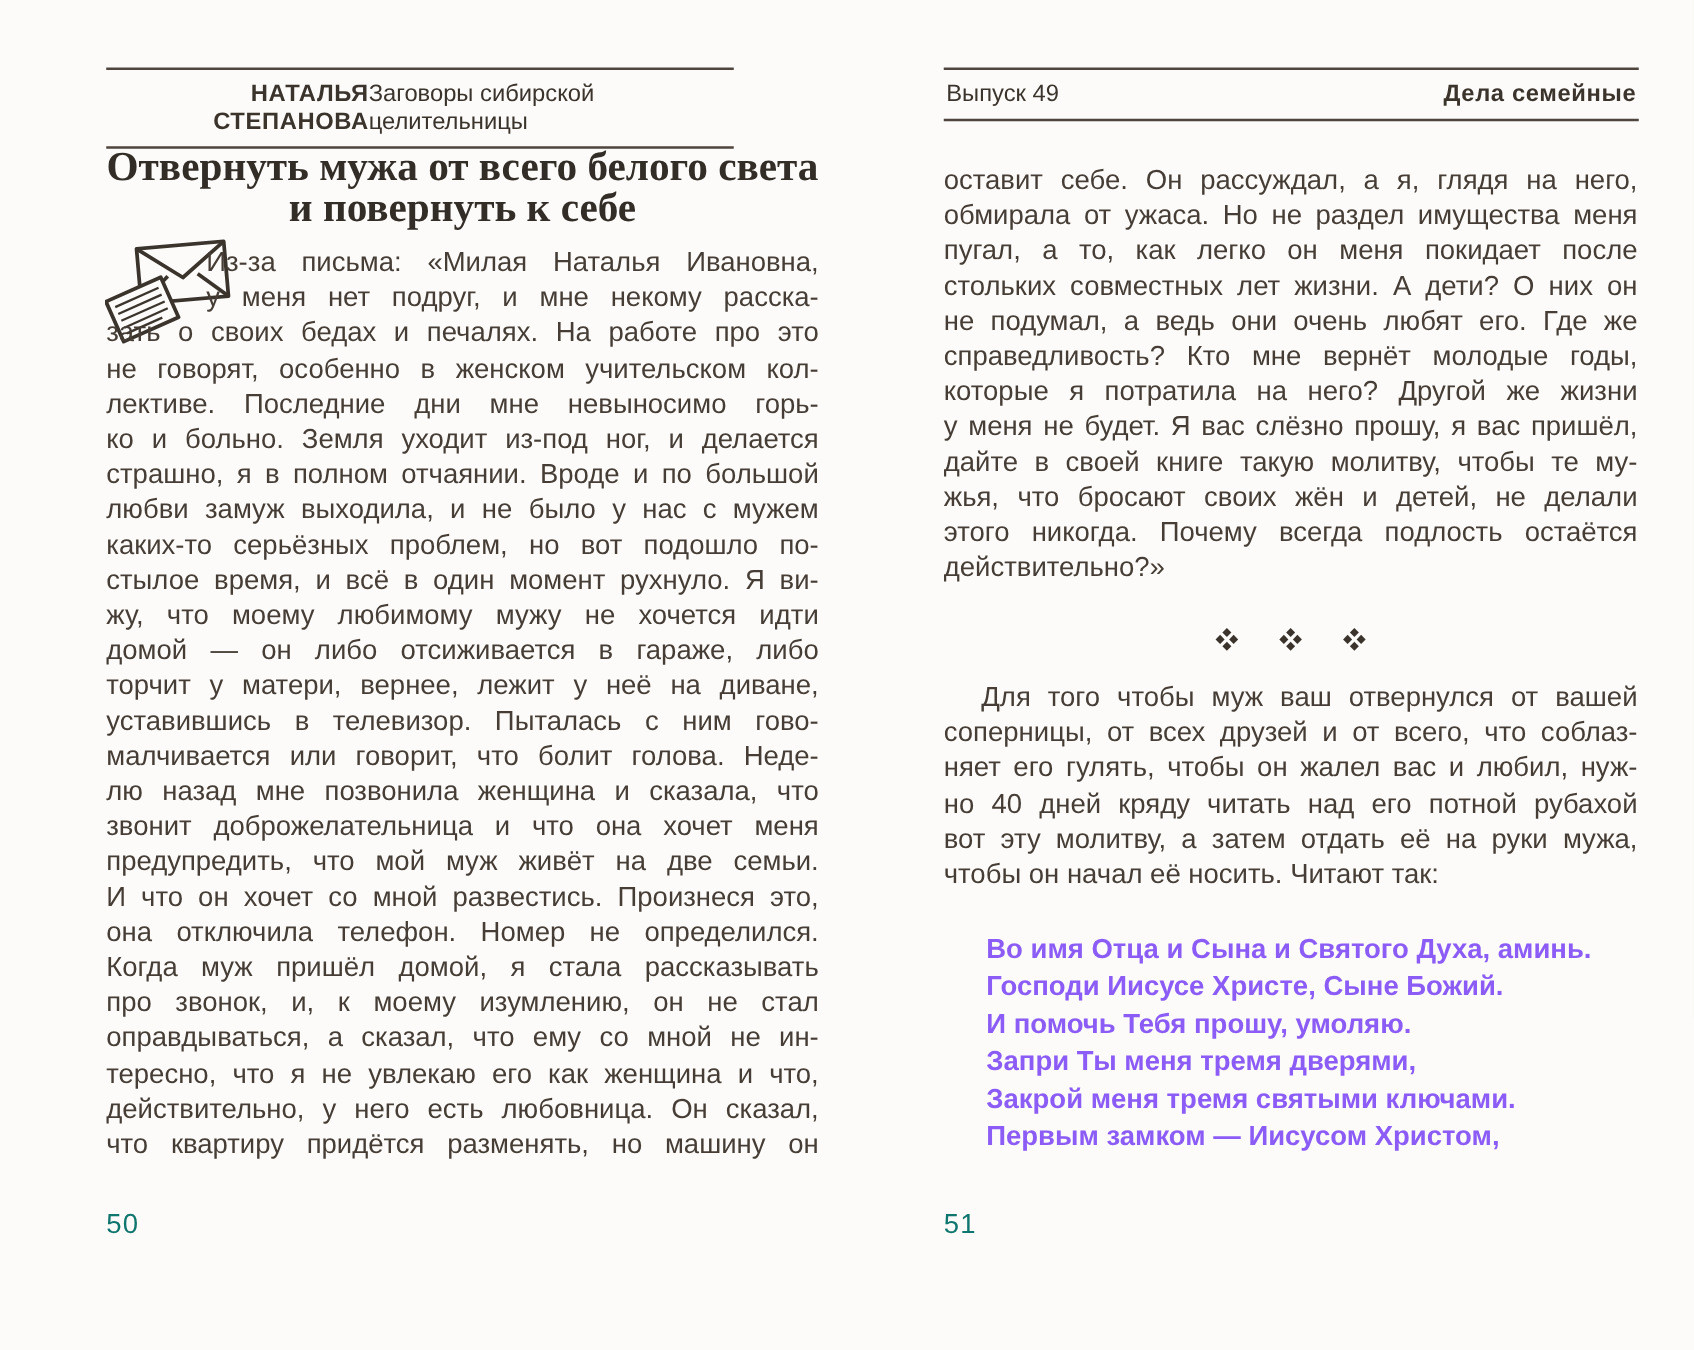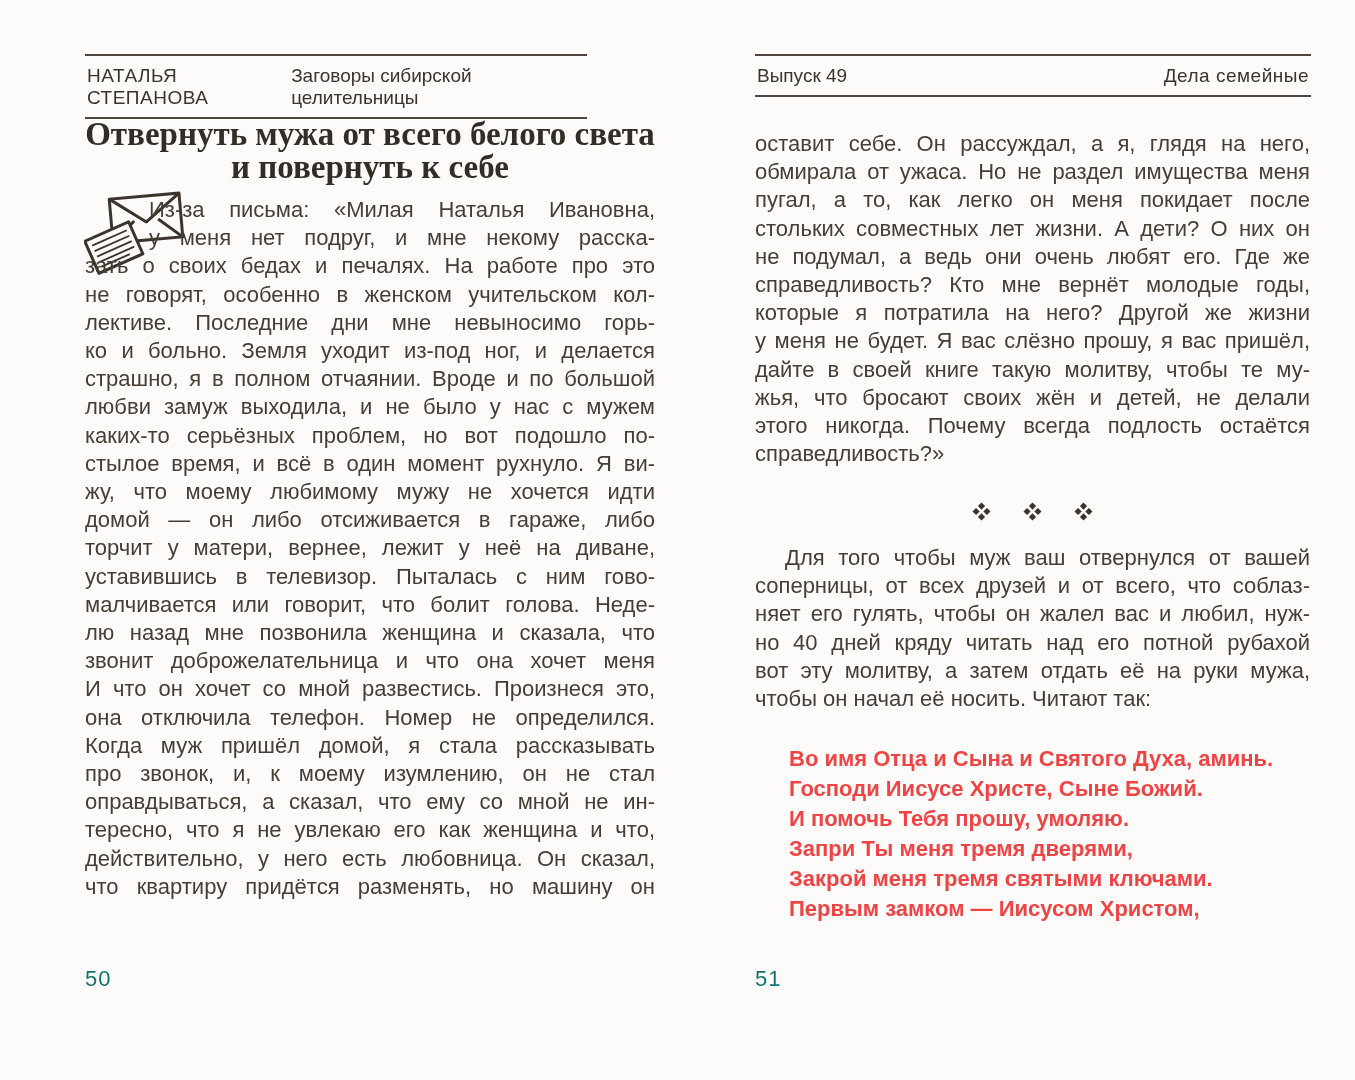--- a/index.html
+++ b/index.html
@@ -18,45 +18,45 @@
   
   .running-head{
     position:absolute;top:54px;
     display:flex;justify-content:space-between;align-items:baseline;
     border-top:2px solid #4e463e;border-bottom:2px solid #4e463e;
     padding:9px 2px 8px 2px;
     font-size:19px;line-height:22px;color:#3b342d;
   }
   #head-left{left:85px;width:498px;}
   #head-right{left:755px;width:552px;}
-  .rh-bold{font-weight:normal;letter-spacing:.5px;}
+  .rh-bold{font-weight:bold;letter-spacing:.5px;text-align:right;}
   .rh-reg{font-weight:normal;}
   
   #chapter-title{
     position:absolute;left:85px;top:118px;width:570px;
     text-align:center;
     font-family:"Liberation Serif","DejaVu Serif",serif;
     font-weight:bold;font-size:33px;line-height:33px;color:#332d27;
   }
   
   .textcol{position:absolute;font-size:22px;line-height:28.2px;color:#463e36;}
   .line{
     text-align:justify;text-align-last:justify;
     white-space:nowrap;
   }
   .para .line:last-child{text-align-last:left;}
   .continues .line:last-child{text-align-last:justify;}
   #left-body{left:85px;top:196px;width:570px;}
-  #left-body .line:nth-child(-n+2){margin-left:64px;}
+  #left-body .line:nth-child(-n+2){margin-left:80px;}
   #letter-body{left:755px;top:130px;width:555px;}
   #instruction-body{left:755px;top:544px;width:555px;}
   #instruction-body .line:first-child{text-indent:30px;}
   #prayer-body{left:789px;top:744px;width:521px;line-height:30px;}
   #prayer-body .line{
-    text-align:right;text-align-last:left;font-weight:bold;color:#ef4444;
+    text-align:right;text-align-last:left;font-weight:bold;color:#8b5cf6;
   }
   
   #envelope-icon{position:absolute;left:84px;top:190px;width:102px;height:86px;}
   
   #separator{
     position:absolute;left:755px;top:502px;width:555px;
     display:flex;justify-content:center;gap:32px;align-items:center;
   }
   #separator svg{display:block;}
   
@@ -121,20 +121,21 @@
       <div class="line">любви замуж выходила, и не было у нас с мужем</div>
       <div class="line">каких-то серьёзных проблем, но вот подошло по-</div>
       <div class="line">стылое время, и всё в один момент рухнуло. Я ви-</div>
       <div class="line">жу, что моему любимому мужу не хочется идти</div>
       <div class="line">домой — он либо отсиживается в гараже, либо</div>
       <div class="line">торчит у матери, вернее, лежит у неё на диване,</div>
       <div class="line">уставившись в телевизор. Пыталась с ним гово-</div>
       <div class="line">малчивается или говорит, что болит голова. Неде-</div>
       <div class="line">лю назад мне позвонила женщина и сказала, что</div>
       <div class="line">звонит доброжелательница и что она хочет меня</div>
+      <div class="line">предупредить, что мой муж живёт на две семьи.</div>
       <div class="line">И что он хочет со мной развестись. Произнеся это,</div>
       <div class="line">она отключила телефон. Номер не определился.</div>
       <div class="line">Когда муж пришёл домой, я стала рассказывать</div>
       <div class="line">про звонок, и, к моему изумлению, он не стал</div>
       <div class="line">оправдываться, а сказал, что ему со мной не ин-</div>
       <div class="line">тересно, что я не увлекаю его как женщина и что,</div>
       <div class="line">действительно, у него есть любовница. Он сказал,</div>
       <div class="line">что квартиру придётся разменять, но машину он</div>
     </div>
 
@@ -143,21 +144,21 @@
       <div class="line">обмирала от ужаса. Но не раздел имущества меня</div>
       <div class="line">пугал, а то, как легко он меня покидает после</div>
       <div class="line">стольких совместных лет жизни. А дети? О них он</div>
       <div class="line">не подумал, а ведь они очень любят его. Где же</div>
       <div class="line">справедливость? Кто мне вернёт молодые годы,</div>
       <div class="line">которые я потратила на него? Другой же жизни</div>
       <div class="line">у меня не будет. Я вас слёзно прошу, я вас пришёл,</div>
       <div class="line">дайте в своей книге такую молитву, чтобы те му-</div>
       <div class="line">жья, что бросают своих жён и детей, не делали</div>
       <div class="line">этого никогда. Почему всегда подлость остаётся</div>
-      <div class="line">справедливость?»</div>
+      <div class="line">действительно?»</div>
     </div>
 
   <div id="separator">
     <svg viewBox="0 0 20 20" width="19" height="19">
       <g fill="#3b342d">
         <path d="M10 0.5 L13.8 4.3 L10 8.1 L6.2 4.3 Z"></path>
         <path d="M4.3 6.2 L8.1 10 L4.3 13.8 L0.5 10 Z"></path>
         <path d="M15.7 6.2 L19.5 10 L15.7 13.8 L11.9 10 Z"></path>
         <path d="M10 11.9 L13.8 15.7 L10 19.5 L6.2 15.7 Z"></path>
       </g>

